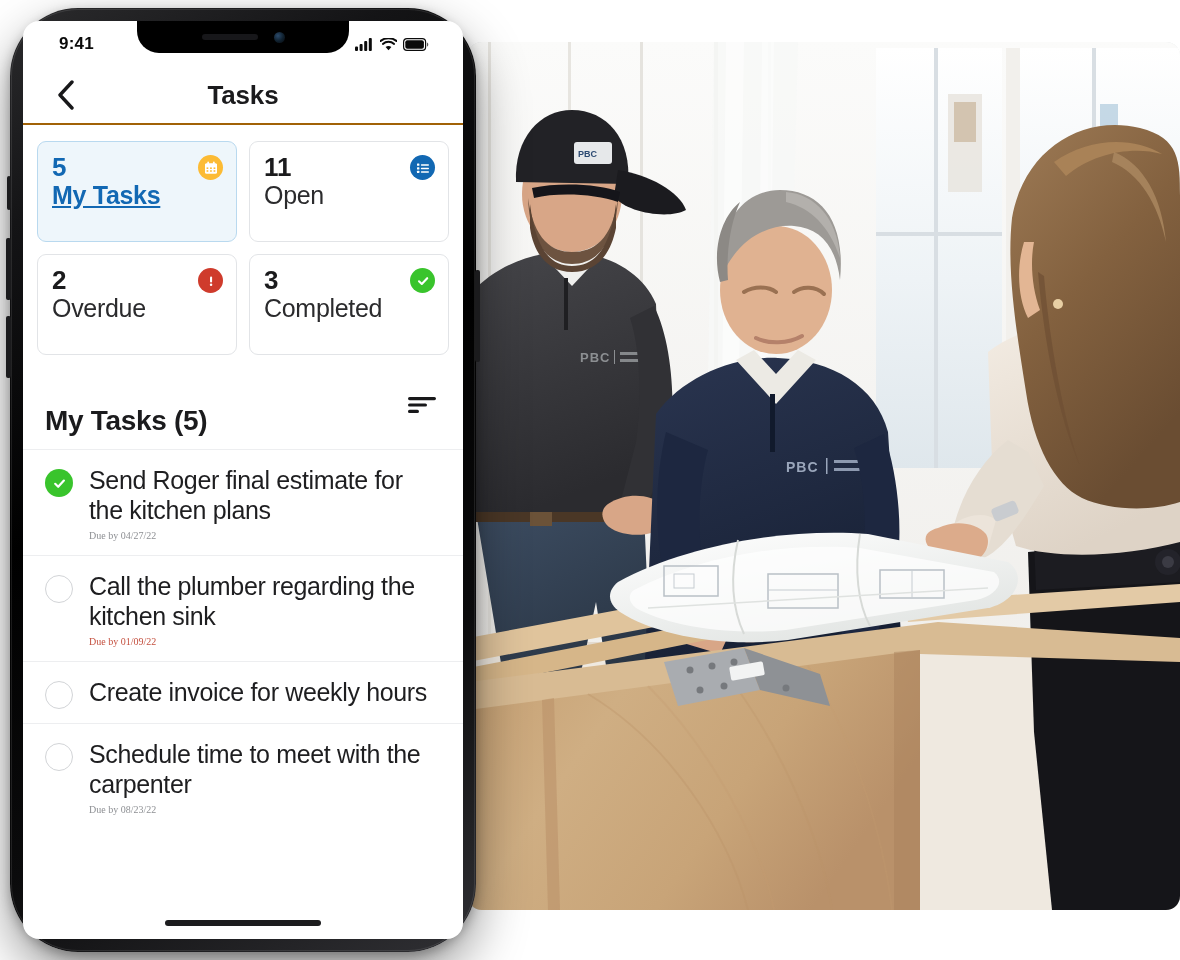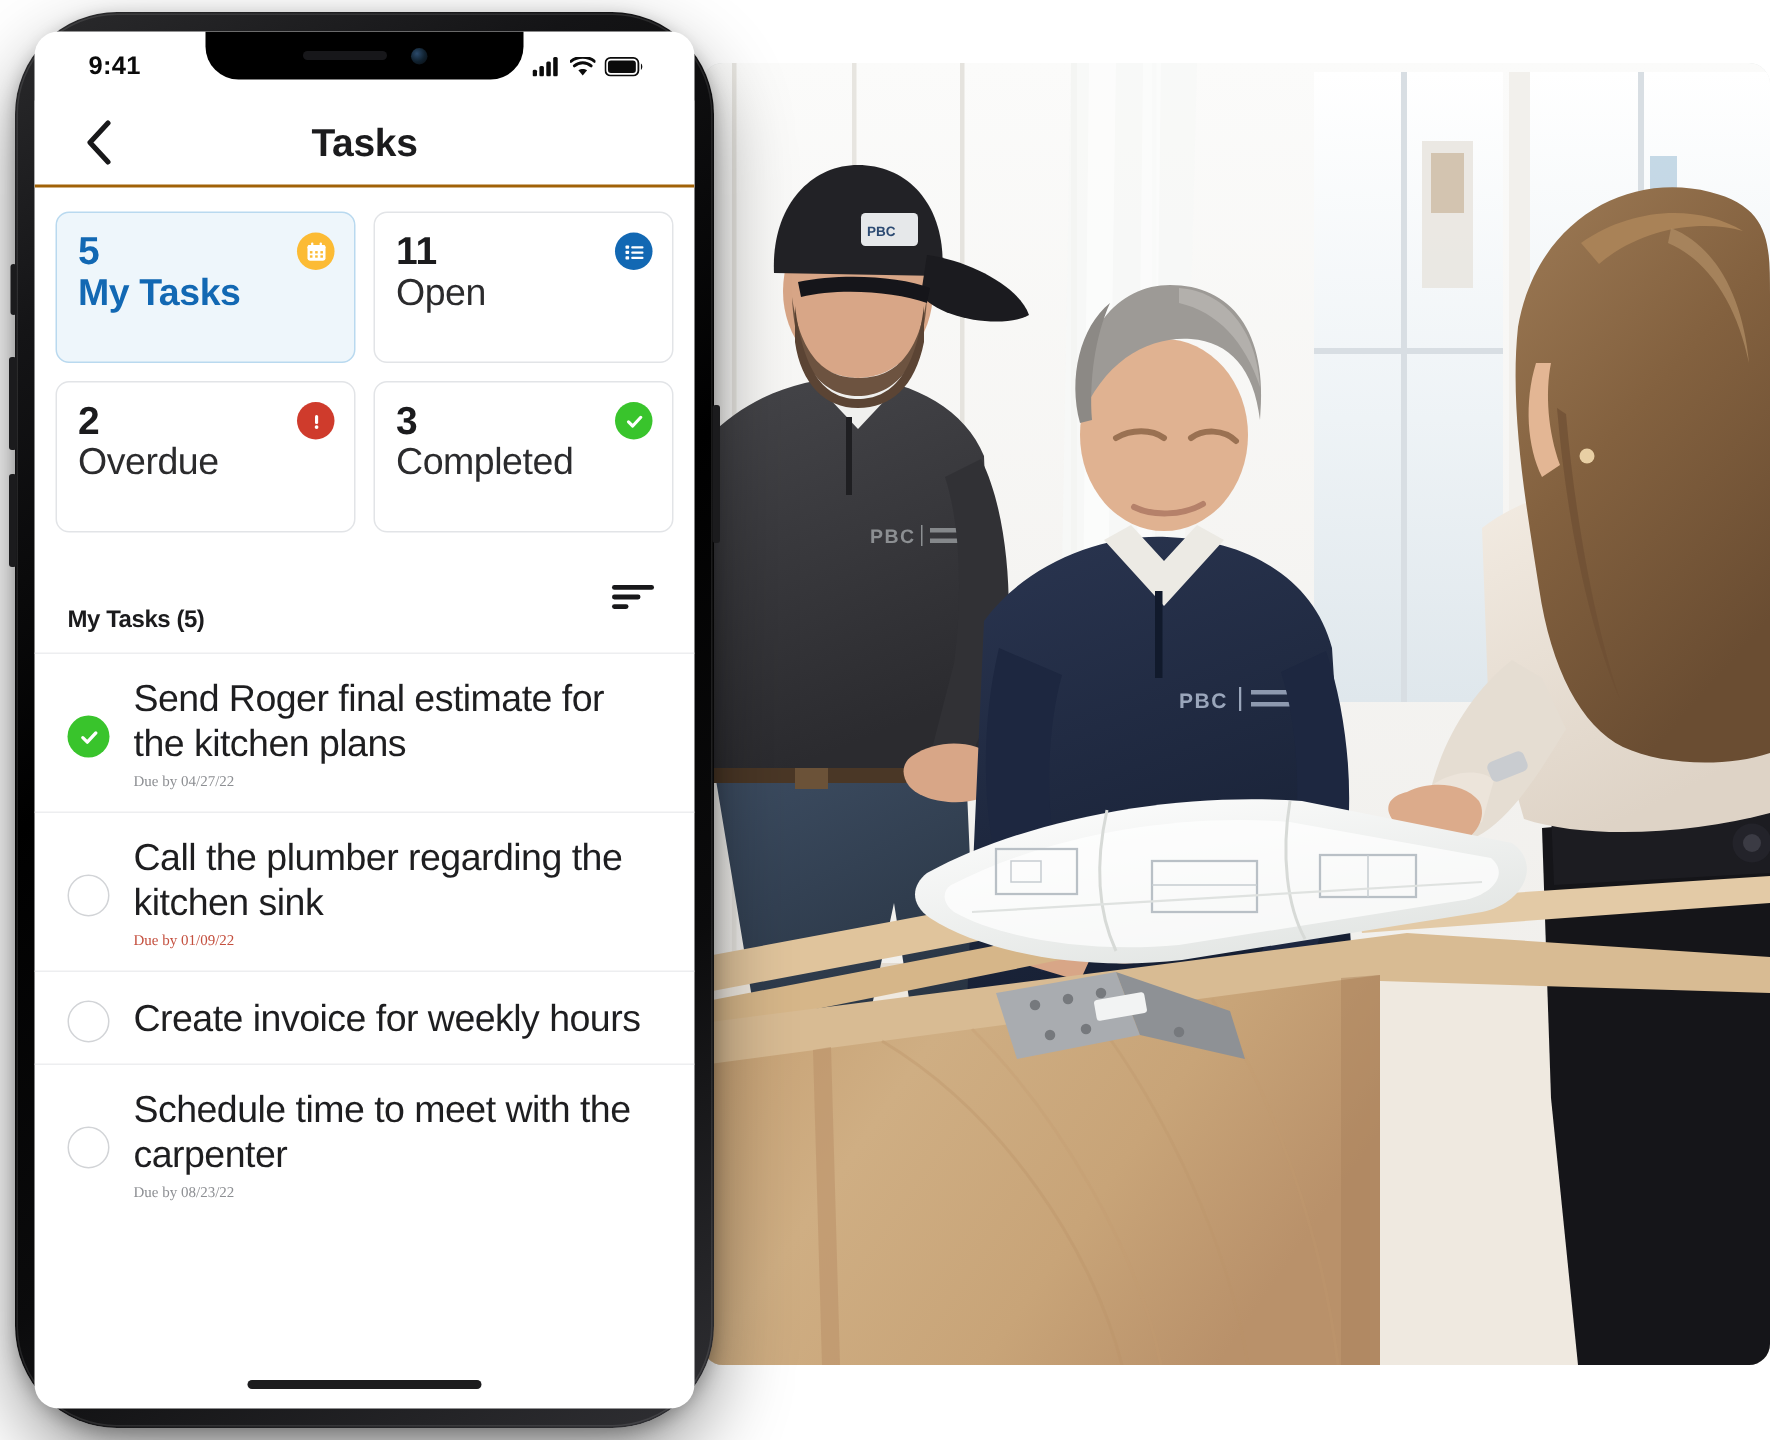--- a/index.html
+++ b/index.html
@@ -177,58 +177,57 @@
     line-height: 1.08;
   }
   .card-label {
     font-size: 25px;
     color: #2b2b2d;
     line-height: 1.12;
     letter-spacing: -.3px;
   }
   .card.selected .card-count,
   .card.selected .card-label { color: #1268b3; font-weight: bold; }
-  .card.selected .card-label { font-weight: bold; }
+  .card.selected .card-label { font-weight: bold; text-decoration: underline; }
   .card-icon {
     position: absolute;
     top: 13px; right: 13px;
     width: 25px; height: 25px;
     border-radius: 50%;
     display: flex; align-items: center; justify-content: center;
   }
   .ic-cal  { background: #fcbb34; }
   .ic-list { background: #1268b3; }
   .ic-warn { background: #cf3b2c; }
   .ic-done { background: #39c42c; }
 
   
   .section-head {
     display: flex;
     align-items: center;
     justify-content: space-between;
     padding: 14px 22px 12px 22px;
   }
   .section-title {
-    font-size: 16px;
+    font-size: 28px;
     font-weight: bold;
     color: #1b1b1d;
     letter-spacing: -.3px;
     margin-top: 28px;
   }
   .sort-btn { cursor: pointer; padding: 4px; }
 
   
   .task-list { padding: 0 0 0 0; }
   .task {
     display: flex;
     gap: 16px;
     padding: 15px 22px 14px 22px;
     border-top: 1px solid #edeef0;
     cursor: pointer;
-    align-items: center;
   }
   .task-check {
     flex: 0 0 auto;
     width: 28px; height: 28px;
     margin-top: 4px;
     border-radius: 50%;
     cursor: pointer;
   }
   .check-empty {
     border: 1.5px solid #d2d4d7;

